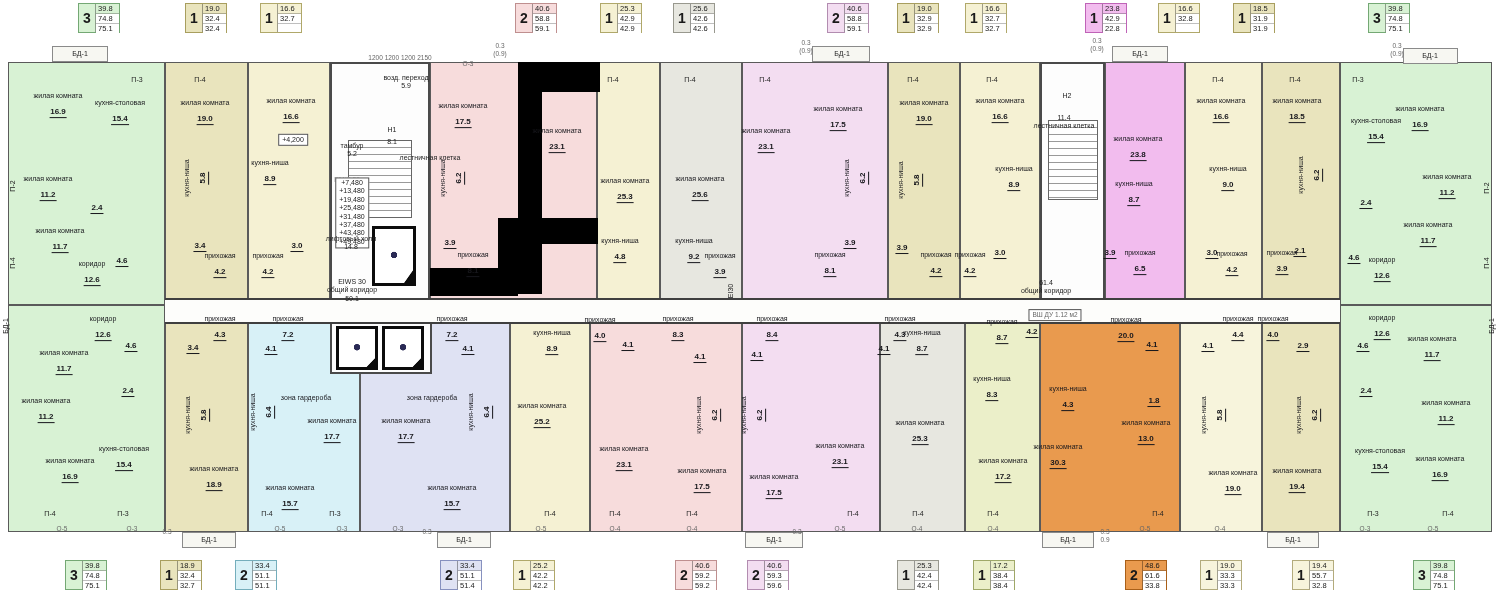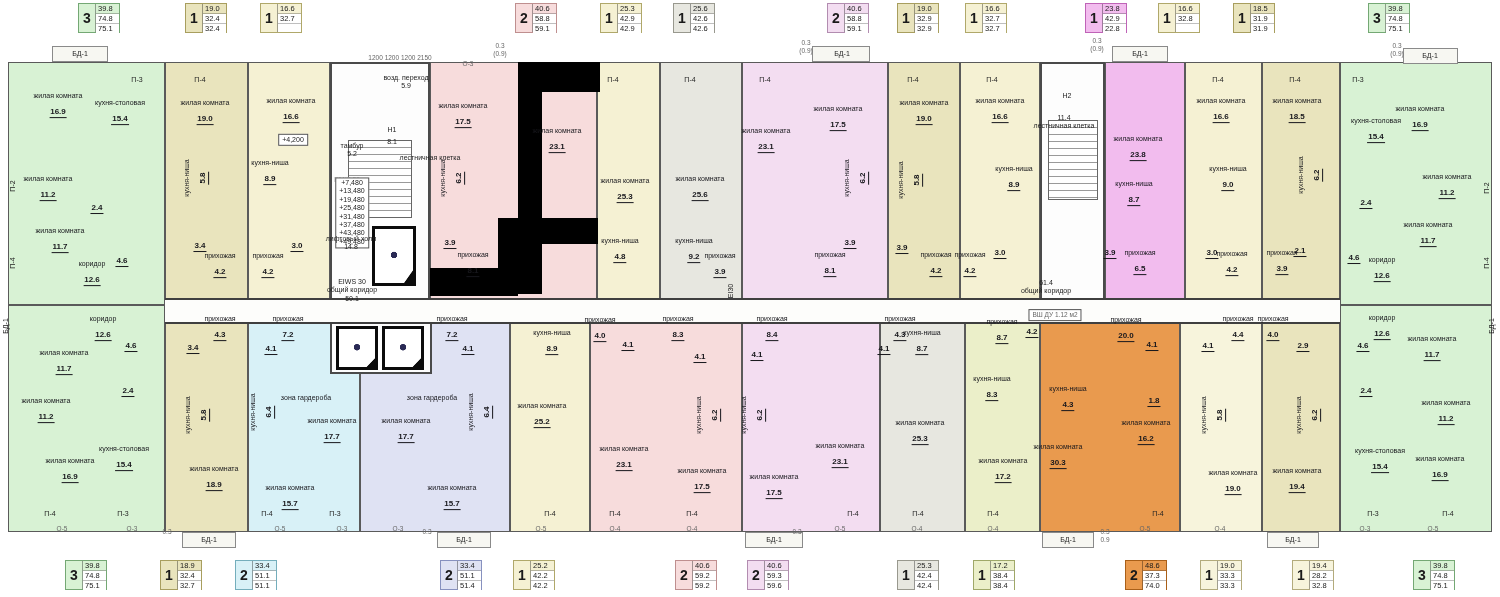--- a/index.html
+++ b/index.html
@@ -203,21 +203,21 @@
       <div class="room" style="left: 920px; top: 432px;"><span class="rn">жилая комната</span><span class="ra">25.3</span></div>
       <div class="room" style="left: 1002px; top: 331px;"><span class="rn">прихожая</span><span class="ra">8.7</span></div>
       <div class="room" style="left: 1032px; top: 329px;"><span class="ra">4.2</span></div>
       <div class="room" style="left: 992px; top: 388px;"><span class="rn">кухня-ниша</span><span class="ra">8.3</span></div>
       <div class="room" style="left: 1003px; top: 470px;"><span class="rn">жилая комната</span><span class="ra">17.2</span></div>
       <div class="room" style="left: 1126px; top: 329px;"><span class="rn">прихожая</span><span class="ra">20.0</span></div>
       <div class="room" style="left: 1152px; top: 342px;"><span class="ra">4.1</span></div>
       <div class="room" style="left: 1068px; top: 398px;"><span class="rn">кухня-ниша</span><span class="ra">4.3</span></div>
       <div class="room" style="left: 1154px; top: 398px;"><span class="ra">1.8</span></div>
       <div class="room" style="left: 1058px; top: 456px;"><span class="rn">жилая комната</span><span class="ra">30.3</span></div>
-      <div class="room" style="left: 1146px; top: 432px;"><span class="rn">жилая комната</span><span class="ra">16.2</span></div>
+      <div class="room" style="left: 1146px; top: 432px;"><span class="rn">жилая комната</span><span class="ra">13.0</span></div>
       <div class="room" style="left: 1238px; top: 328px;"><span class="rn">прихожая</span><span class="ra">4.4</span></div>
       <div class="room" style="left: 1208px; top: 343px;"><span class="ra">4.1</span></div>
       <div class="room v" style="left: 1213px; top: 415px;"><span class="rn">кухня-ниша</span><span class="ra">5.8</span></div>
       <div class="room" style="left: 1233px; top: 482px;"><span class="rn">жилая комната</span><span class="ra">19.0</span></div>
       <div class="room" style="left: 1273px; top: 328px;"><span class="rn">прихожая</span><span class="ra">4.0</span></div>
       <div class="room" style="left: 1303px; top: 343px;"><span class="ra">2.9</span></div>
       <div class="room v" style="left: 1308px; top: 415px;"><span class="rn">кухня-ниша</span><span class="ra">6.2</span></div>
       <div class="room" style="left: 1297px; top: 480px;"><span class="rn">жилая комната</span><span class="ra">19.4</span></div>
       <div class="room" style="left: 1382px; top: 327px;"><span class="rn">коридор</span><span class="ra">12.6</span></div>
       <div class="room" style="left: 1363px; top: 343px;"><span class="ra">4.6</span></div>
@@ -500,37 +500,37 @@
         <div class="bvals">
           <div class="bval first">17.2</div>
           <div class="bval">38.4</div>
           <div class="bval">38.4</div>
         </div>
       </div>
       <div class="badge" style="left: 1125px; top: 560px; background: rgb(233, 154, 78); border-color: rgb(169, 95, 24);">
         <span class="bnum">2</span>
         <div class="bvals">
           <div class="bval first">48.6</div>
-          <div class="bval">37.3</div>
-          <div class="bval">74.0</div>
+          <div class="bval">61.6</div>
+          <div class="bval">33.8</div>
         </div>
       </div>
       <div class="badge" style="left: 1200px; top: 560px; background: rgb(247, 244, 220); border-color: rgb(179, 171, 124);">
         <span class="bnum">1</span>
         <div class="bvals">
           <div class="bval first">19.0</div>
           <div class="bval">33.3</div>
           <div class="bval">33.3</div>
         </div>
       </div>
       <div class="badge" style="left: 1292px; top: 560px; background: rgb(247, 244, 220); border-color: rgb(179, 171, 124);">
         <span class="bnum">1</span>
         <div class="bvals">
           <div class="bval first">19.4</div>
-          <div class="bval">28.2</div>
+          <div class="bval">55.7</div>
           <div class="bval">32.8</div>
         </div>
       </div>
       <div class="badge" style="left: 1413px; top: 560px; background: rgb(216, 242, 212); border-color: rgb(116, 168, 116);">
         <span class="bnum">3</span>
         <div class="bvals">
           <div class="bval first">39.8</div>
           <div class="bval">74.8</div>
           <div class="bval">75.1</div>
         </div>

